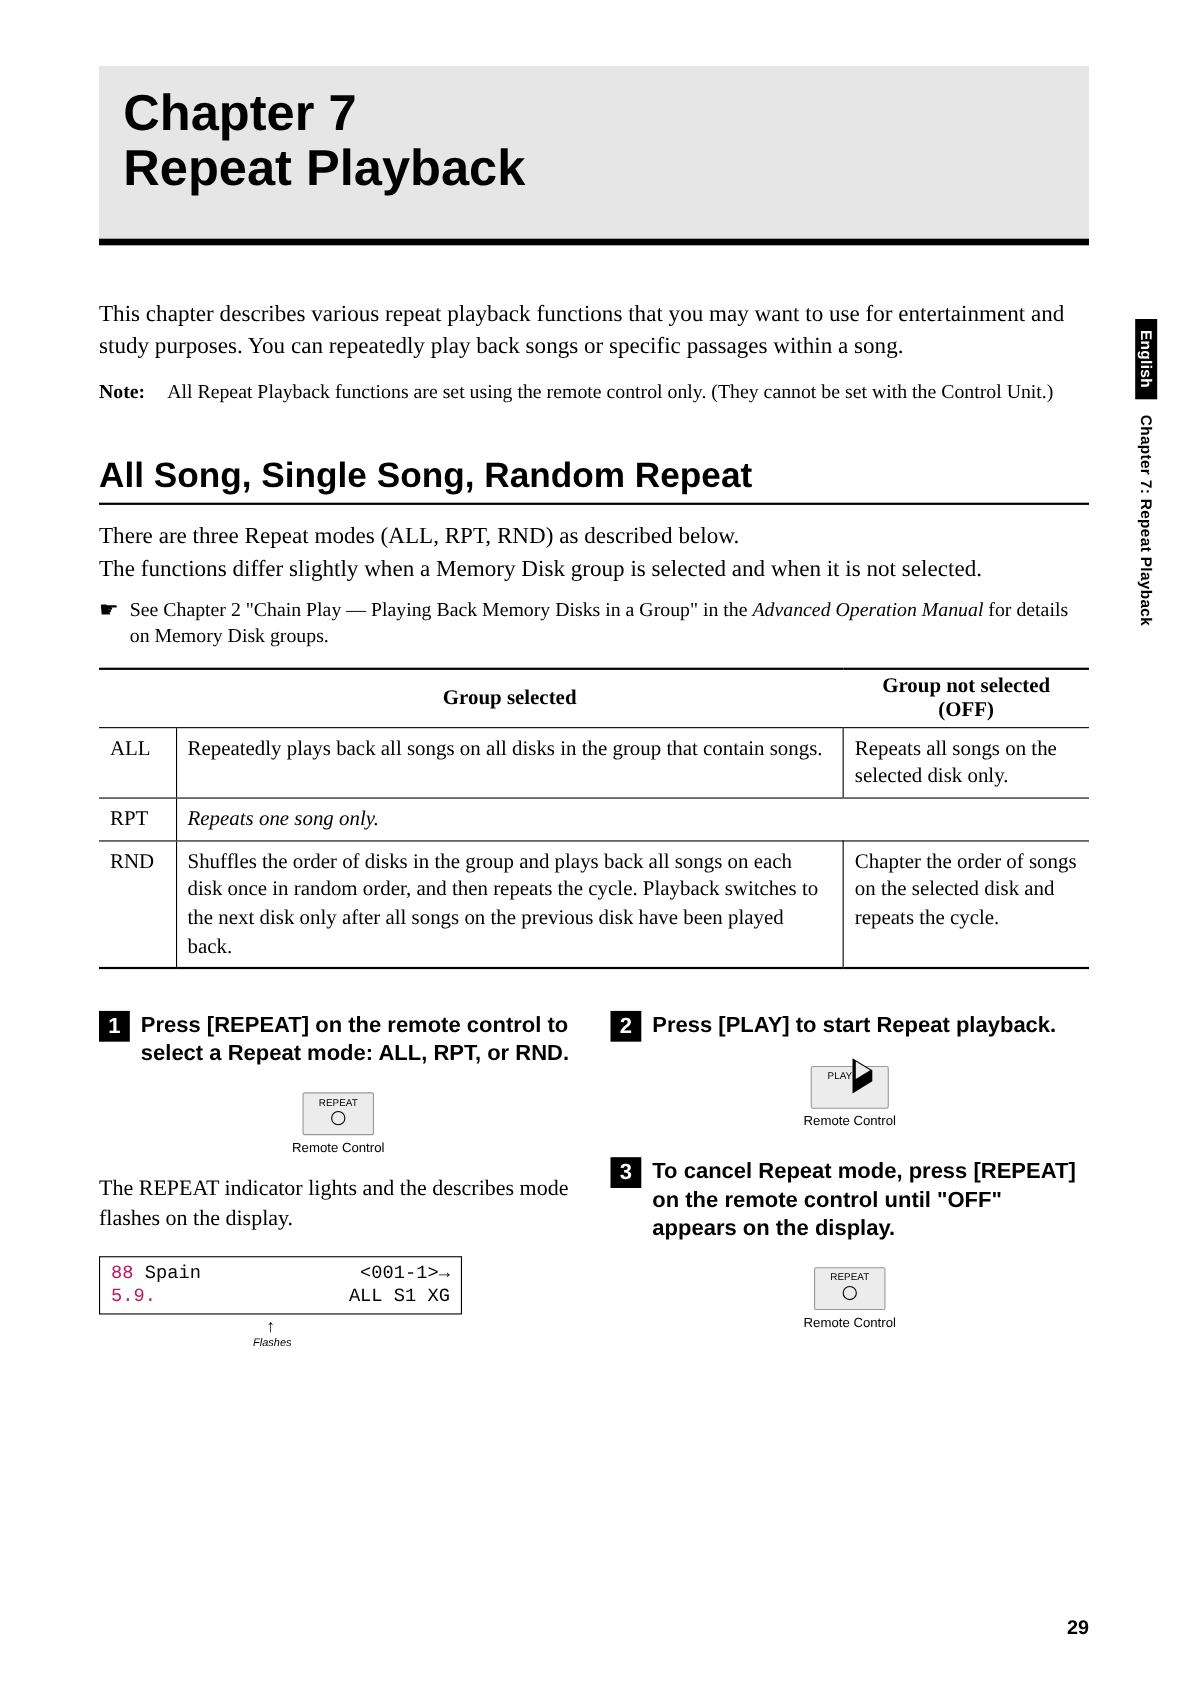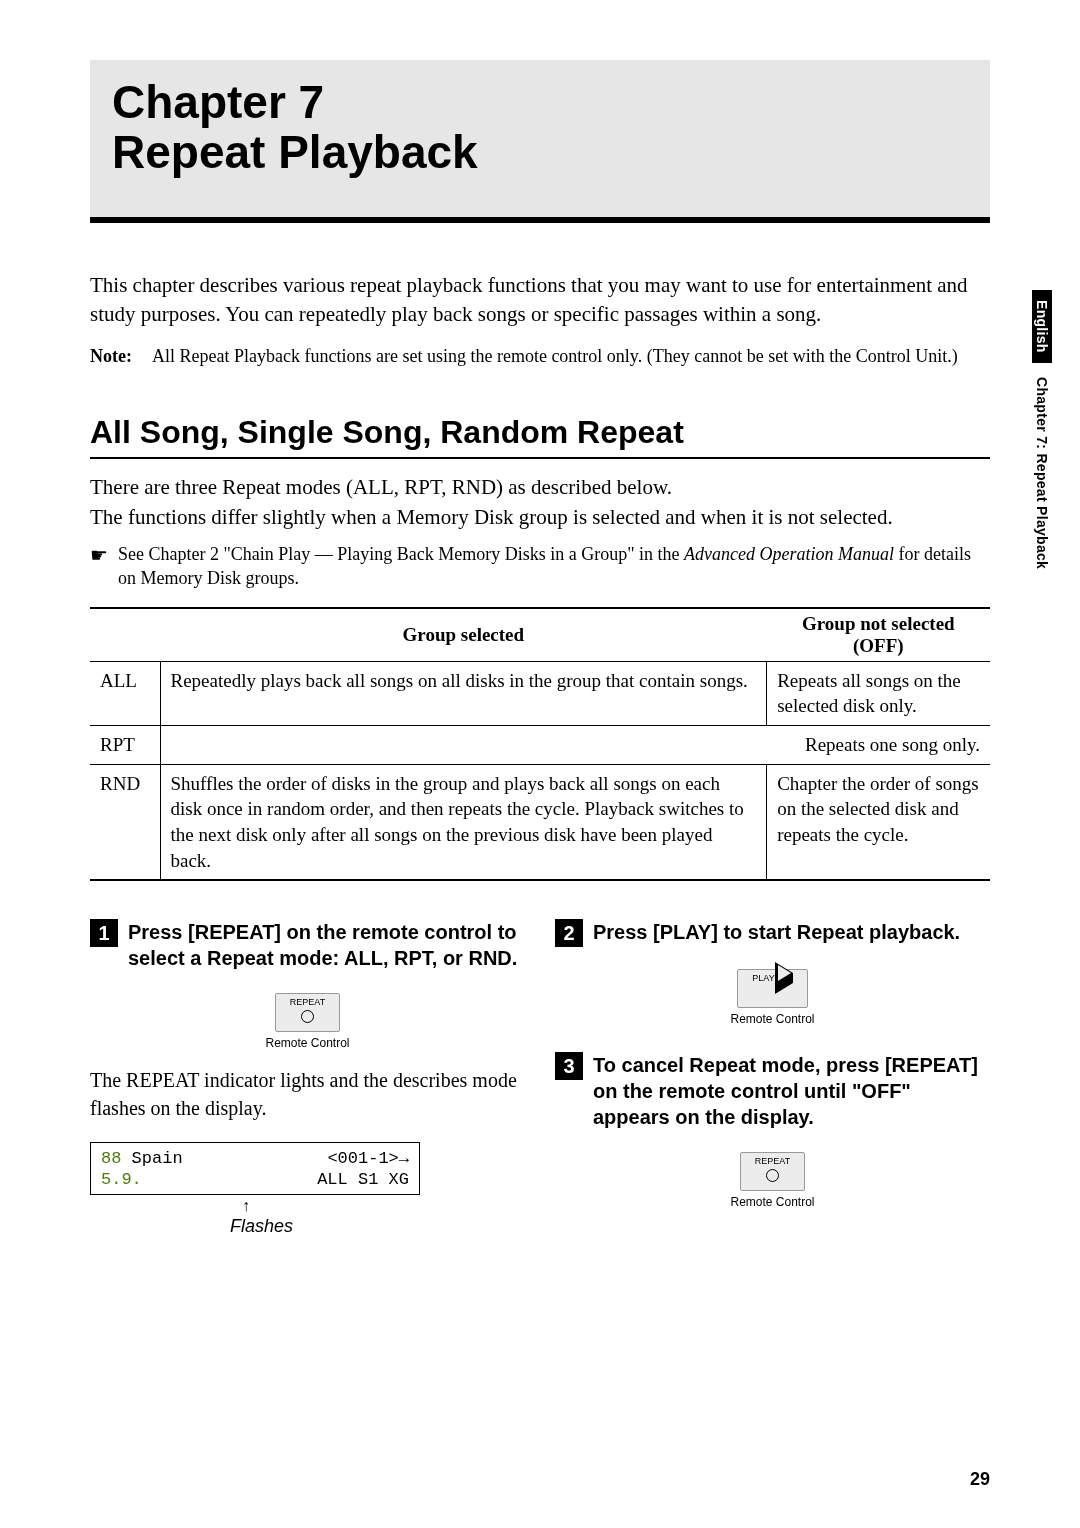--- a/index.html
+++ b/index.html
@@ -74,21 +74,21 @@
     padding: 6px 10px;
     vertical-align: top;
     line-height: 1.35;
   }
   table.modes td.row-head {
     width: 70px;
     white-space: nowrap;
     vertical-align: top;
   }
   table.modes td.col-sep { border-left: 1px solid #000; }
-  table.modes td.center { text-align:right;}
+  table.modes td.center { text-align:left;font-style:italic;}
   table.modes tr.lastrow td { border-bottom: 2px solid #000; }
 
   .steps {
     display: flex;
     gap: 30px;
     margin-top: 38px;
   }
   .col { flex:1; }
   .step {
     display:flex;
@@ -164,27 +164,27 @@
   .display-panel {
     border:1px solid #000;
     width: 330px;
     margin-top:20px;
     padding: 6px 10px 4px 10px;
     font-family: "Courier New", monospace;
     font-size: 17px;
     line-height:1.2;
     position:relative;
   }
-  .display-panel .dim { color:#4d7c0f; }
+  .display-panel .dim { color:#be185d; }
   .display-panel .row { display:flex; justify-content:space-between; white-space:pre;}
   .arrow-up { display:inline-block; margin-left:152px; font-size:16px; line-height:1;}
   .flashes-label {
     font-style: italic;
     font-family: Arial, sans-serif;
-    font-size: 18px;
+    font-size: 10px;
     margin-left: 140px;
     display:block;
   }
 
   
   .side-tab {
     position:absolute;
     right: 28px;
     top: 290px;
     writing-mode: vertical-rl;

